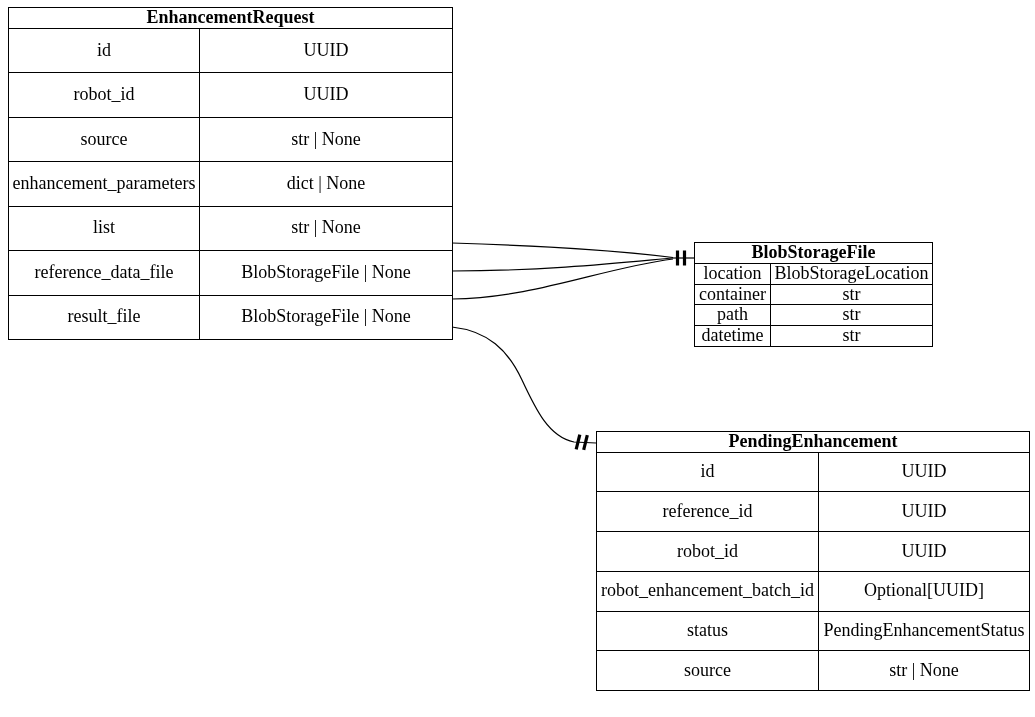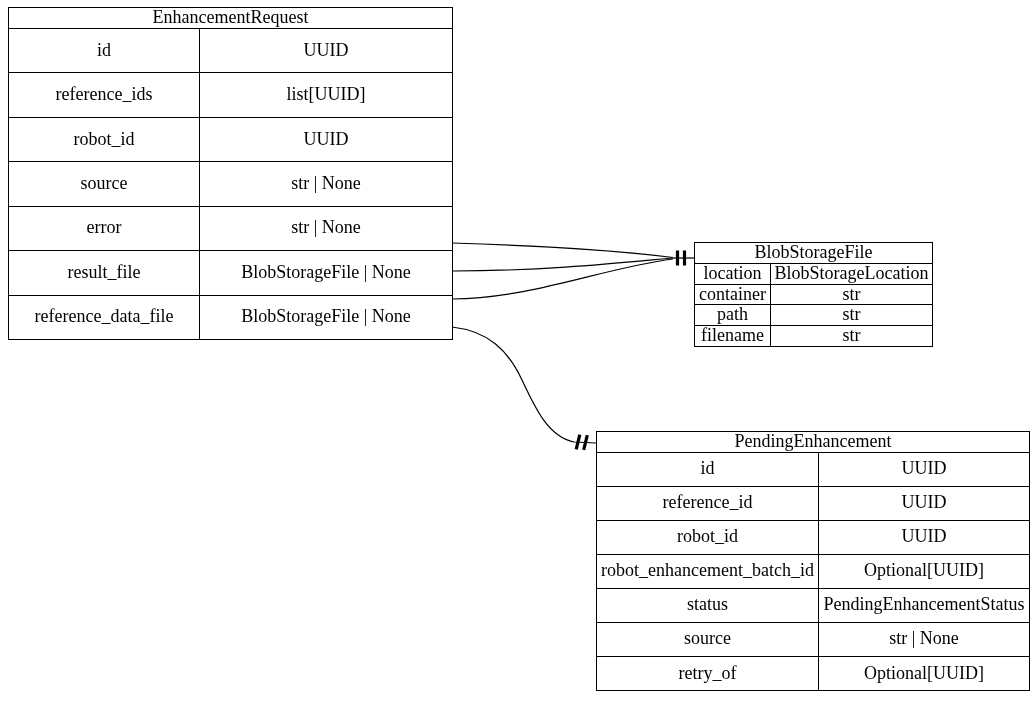--- a/index.html
+++ b/index.html
@@ -13,21 +13,21 @@
   table.entity th, table.entity td {
     border:1px solid #000;
     text-align:center;
     vertical-align:middle;
     padding:0 2px;
     font-size:18px;
     line-height:1.1;
     white-space:nowrap;
     overflow:hidden;
   }
-  table.entity th { font-weight:normal;margin-top:23px; }
+  table.entity th { font-weight:bold;margin-top:23px; }
 </style>
 </head>
 <body>
 
 <div class="canvas">
 
   <svg class="edges" viewBox="0 0 1035 717">
 
     <path class="wire" d="M452,243 C548,246 630,252 673,257.5"></path>
     <path class="wire" d="M452,271 C548,271 628,262 673,258"></path>
@@ -54,41 +54,41 @@
       <tr>
         <th colspan="2">EnhancementRequest</th>
       </tr>
     </thead>
     <tbody>
       <tr>
           <td>id</td>
           <td>UUID</td>
         </tr>
         <tr>
-          <td>reference_ids</td>
-          <td>list[UUID]</td>
-        </tr>
-        <tr>
           <td>robot_id</td>
           <td>UUID</td>
         </tr>
         <tr>
           <td>source</td>
           <td>str | None</td>
         </tr>
         <tr>
-          <td>error</td>
+          <td>enhancement_parameters</td>
+          <td>dict | None</td>
+        </tr>
+        <tr>
+          <td>list</td>
           <td>str | None</td>
         </tr>
         <tr>
-          <td>result_file</td>
+          <td>reference_data_file</td>
           <td>BlobStorageFile | None</td>
         </tr>
         <tr>
-          <td>reference_data_file</td>
+          <td>result_file</td>
           <td>BlobStorageFile | None</td>
         </tr>
     </tbody>
   </table>
 
   <table class="entity" style="left:694px; top:242px; width:238px; height:99px;">
     <colgroup>
         <col style="width:76px">
         <col style="width:162px">
       </colgroup>
@@ -104,21 +104,21 @@
         </tr>
         <tr>
           <td>container</td>
           <td>str</td>
         </tr>
         <tr>
           <td>path</td>
           <td>str</td>
         </tr>
         <tr>
-          <td>filename</td>
+          <td>datetime</td>
           <td>str</td>
         </tr>
     </tbody>
   </table>
 
   <table class="entity" style="left:596px; top:431px; width:433px; height:260px;">
     <colgroup>
         <col style="width:222px">
         <col style="width:211px">
       </colgroup>
@@ -145,20 +145,16 @@
           <td>Optional[UUID]</td>
         </tr>
         <tr>
           <td>status</td>
           <td>PendingEnhancementStatus</td>
         </tr>
         <tr>
           <td>source</td>
           <td>str | None</td>
         </tr>
-        <tr>
-          <td>retry_of</td>
-          <td>Optional[UUID]</td>
-        </tr>
     </tbody>
   </table>
 
 </div>
 
 </body></html>

